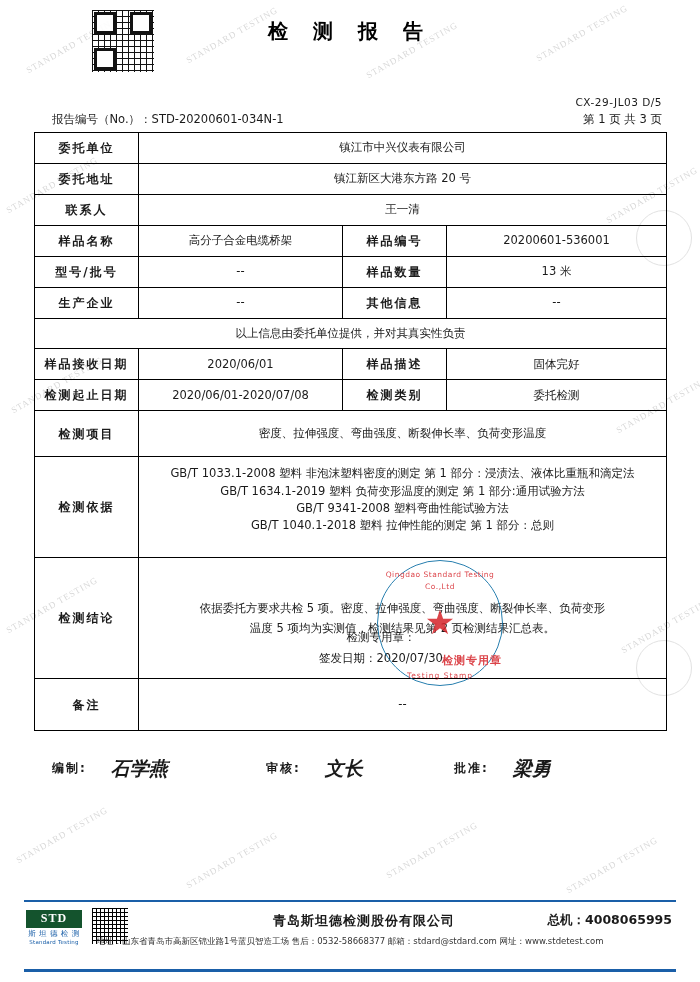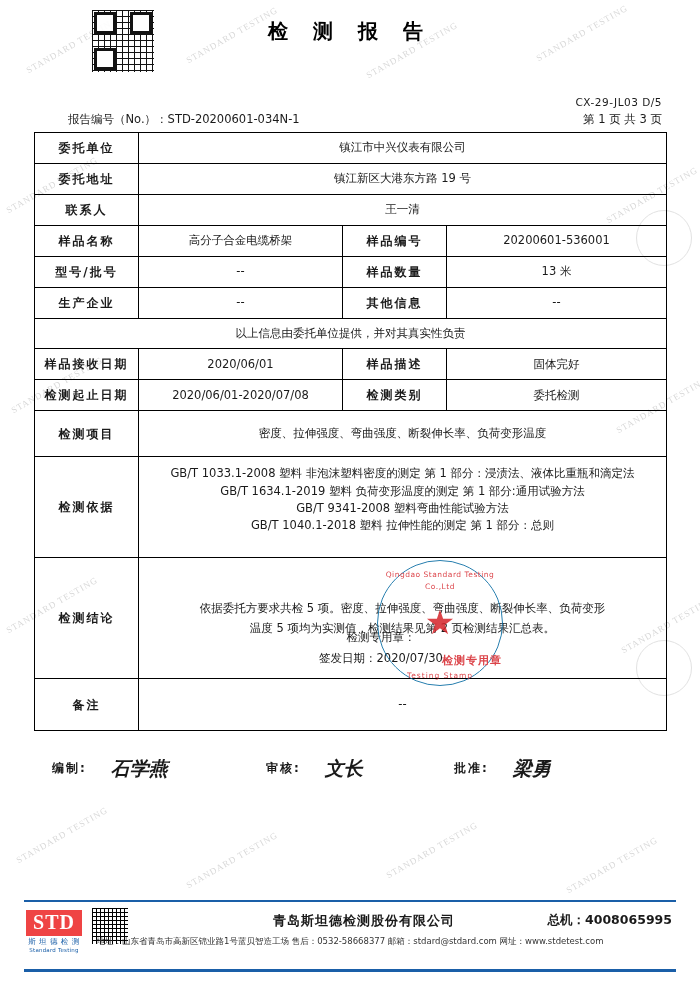--- a/index.html
+++ b/index.html
@@ -100,21 +100,21 @@
   }
 
   
   .meta-row {
     position: relative;
     height: 36px;
     font-size: 11px;
   }
   .report-no {
     position: absolute;
-    left: 34px;
+    left: 18px;
     top: 16px;
     font-size: 11.5px;
   }
   .doc-code {
     position: absolute;
     right: 4px;
     top: 0px;
     font-size: 10.5px;
     letter-spacing: 0.5px;
   }
@@ -259,25 +259,25 @@
     border-top: 2px solid #1a5fa8;
   }
   .footer-logo {
     position: absolute;
     left: 26px;
     top: 10px;
     width: 56px;
     text-align: center;
   }
   .logo-box {
-    background: #ef4444;
+    background: #14532d;
     color: #fff;
     font-family: "Liberation Serif", serif;
     font-weight: bold;
-    font-size: 20px;
+    font-size: 12px;
     letter-spacing: 1px;
     padding: 1px 0 2px;
   }
   .logo-cn {
     font-size: 7.5px;
     color: #1a5fa8;
     letter-spacing: 0.5px;
     margin-top: 1px;
   }
   .logo-en {
@@ -377,21 +377,21 @@
       <col style="width:104px">
       <col style="width:220px">
     </colgroup>
     <tbody>
       <tr class="row-h">
         <td class="label">委托单位</td>
         <td class="value" colspan="3">镇江市中兴仪表有限公司</td>
       </tr>
       <tr class="row-h">
         <td class="label">委托地址</td>
-        <td class="value" colspan="3">镇江新区大港东方路 19 号</td>
+        <td class="value" colspan="3">镇江新区大港东方路 20 号</td>
       </tr>
       <tr class="row-h">
         <td class="label">联系人</td>
         <td class="value" colspan="3">王一清</td>
       </tr>
       <tr class="row-h">
         <td class="label">样品名称</td>
         <td class="value">高分子合金电缆桥架</td>
         <td class="label">样品编号</td>
         <td class="value">20200601-536001</td>

